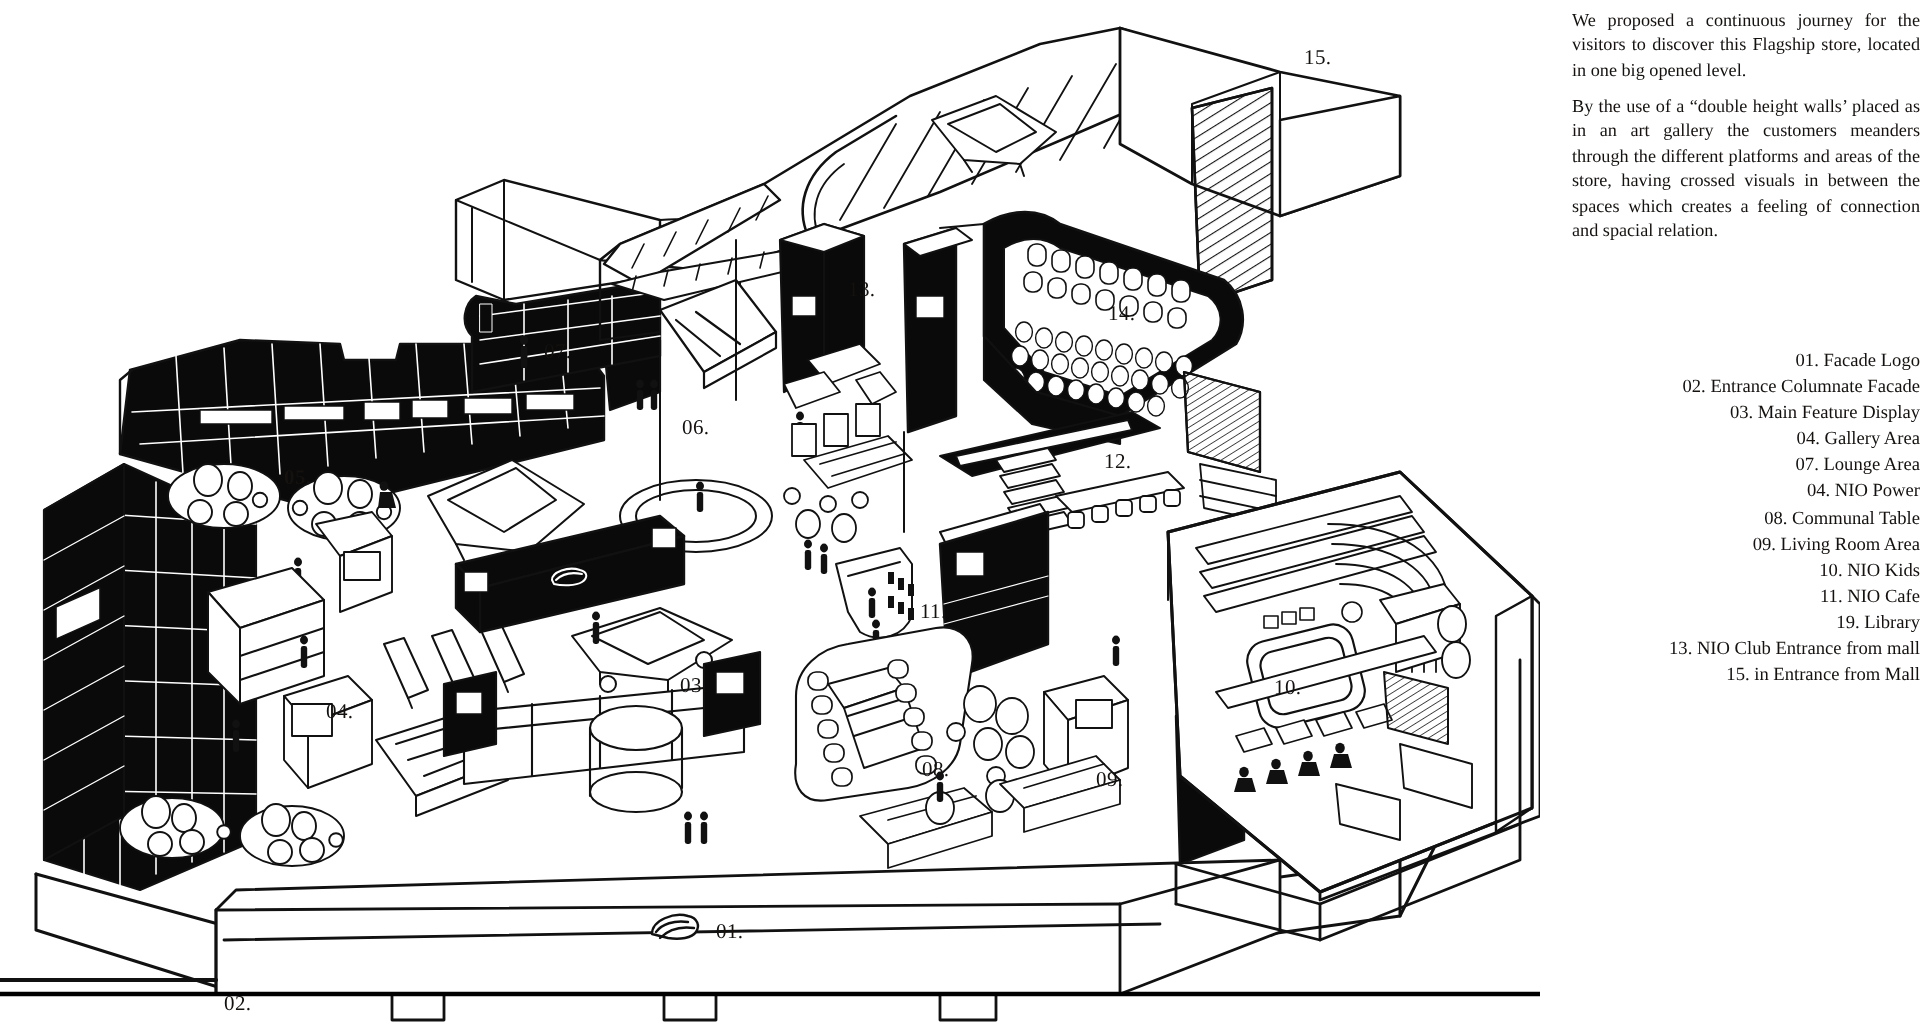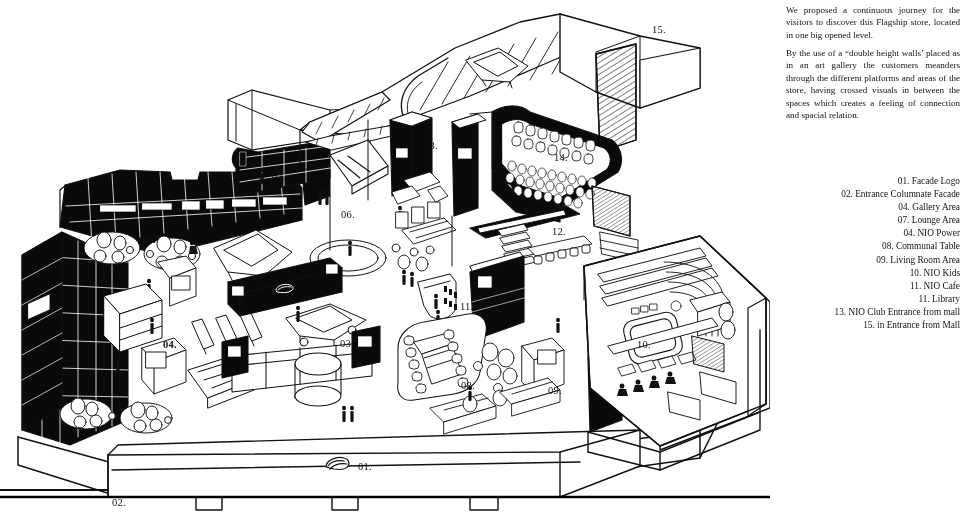--- a/index.html
+++ b/index.html
@@ -754,47 +754,48 @@
           <path d="M584,266 L584,300"></path>
           <path d="M492,112 L470,114"></path>
         </g>
 
       </g>
     </svg>
 
     <span class="callout" style="left:358px; top:462px;">01.</span>
     <span class="callout" style="left:112px; top:498px;">02.</span>
     <span class="callout" style="left:340px; top:339px;">03.</span>
-    <span class="callout" style="left:163px; top:340px;font-weight:bold;">04.</span>
+    <span class="callout" style="left:163px; top:352px;">04.</span>
     <span class="callout" style="left:142px; top:235px;font-weight:bold;">05.</span>
     <span class="callout" style="left:341px; top:210px;">06.</span>
     <span class="callout" style="left:272px; top:172px;">07.</span>
     <span class="callout" style="left:461px; top:370px;margin-top:11px;">08.</span>
     <span class="callout" style="left:548px; top:386px;">09.</span>
     <span class="callout" style="left:637px; top:340px;">10.</span>
     <span class="callout" style="left:460px; top:302px;">11.</span>
     <span class="callout" style="left:552px; top:227px;">12.</span>
     <span class="callout" style="left:424px; top:141px;">13.</span>
     <span class="callout" style="left:554px; top:153px;">14.</span>
     <span class="callout" style="left:652px; top:25px;">15.</span>
   </div>
 
   <div id="text-column">
     <p id="para-1" class="para">We proposed a continuous journey for the visitors to discover this Flagship store, located in one big opened level.</p>
     <p id="para-2" class="para">By the use of a “double height walls’ placed as in an art gallery the customers meanders through the different platforms and areas of the store, having crossed visuals in between the spaces which creates a feeling of connection and spacial relation.</p>
 
     <ul id="legend-list">
       <li>01. Facade Logo</li>
       <li>02. Entrance Columnate Facade</li>
+      <li>03. Main Feature Display</li>
       <li>04. Gallery Area</li>
       <li>07. Lounge Area</li>
       <li>04. NIO Power</li>
       <li>08. Communal Table</li>
       <li>09. Living Room Area</li>
       <li>10. NIO Kids</li>
       <li>11. NIO Cafe</li>
-      <li>11. Library</li>
+      <li>19. Library</li>
       <li>13. NIO Club Entrance from mall</li>
       <li>15. in Entrance from Mall</li>
     </ul>
   </div>
 
 </div>
 
 </body></html>

